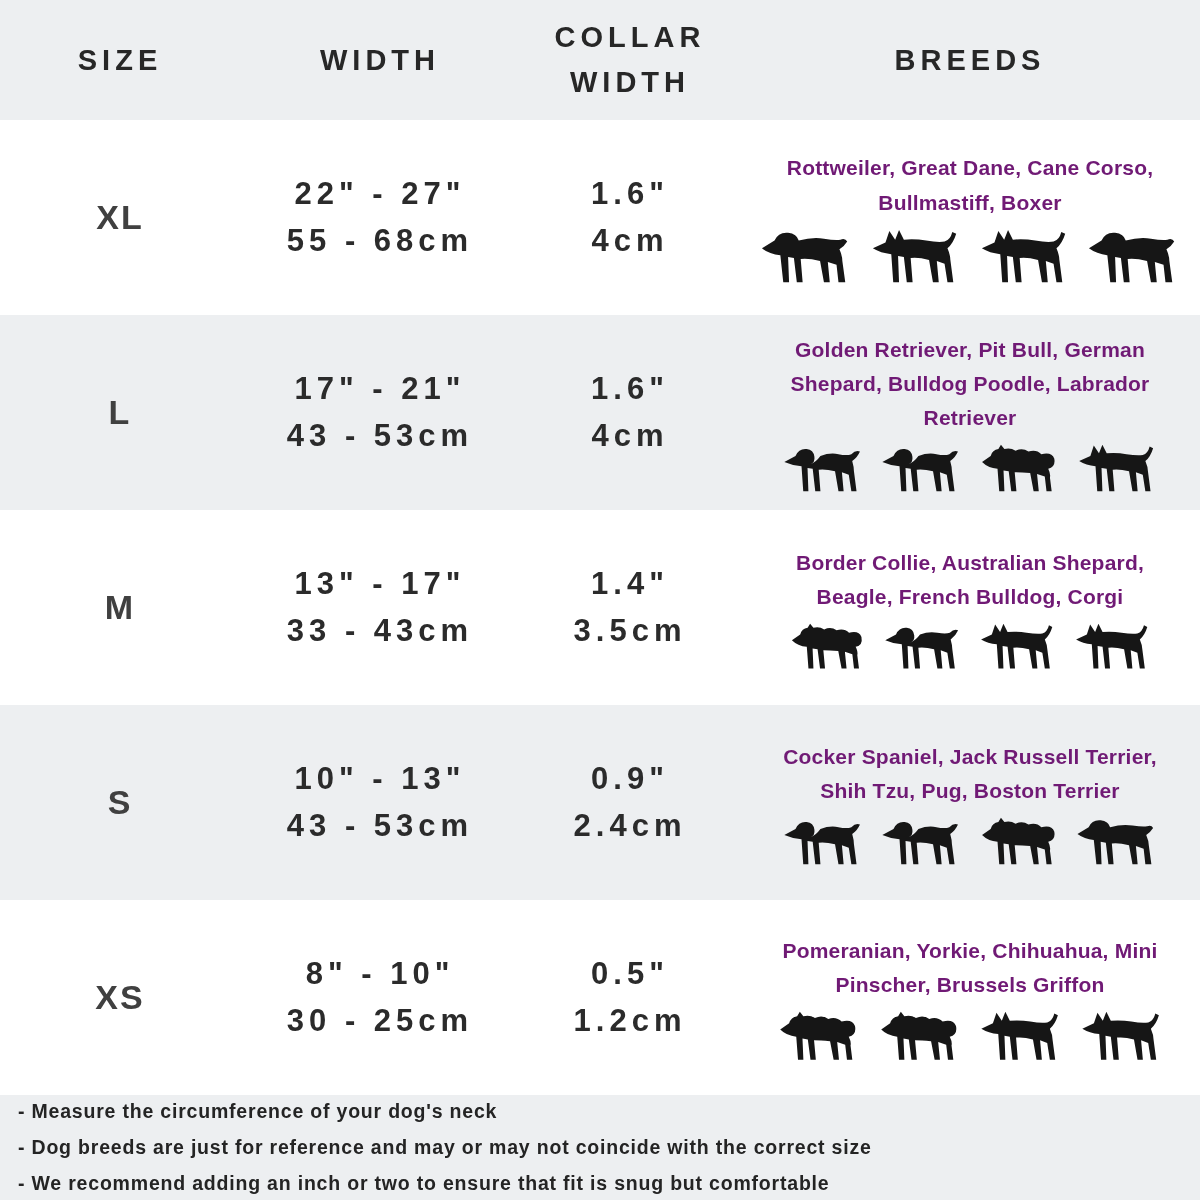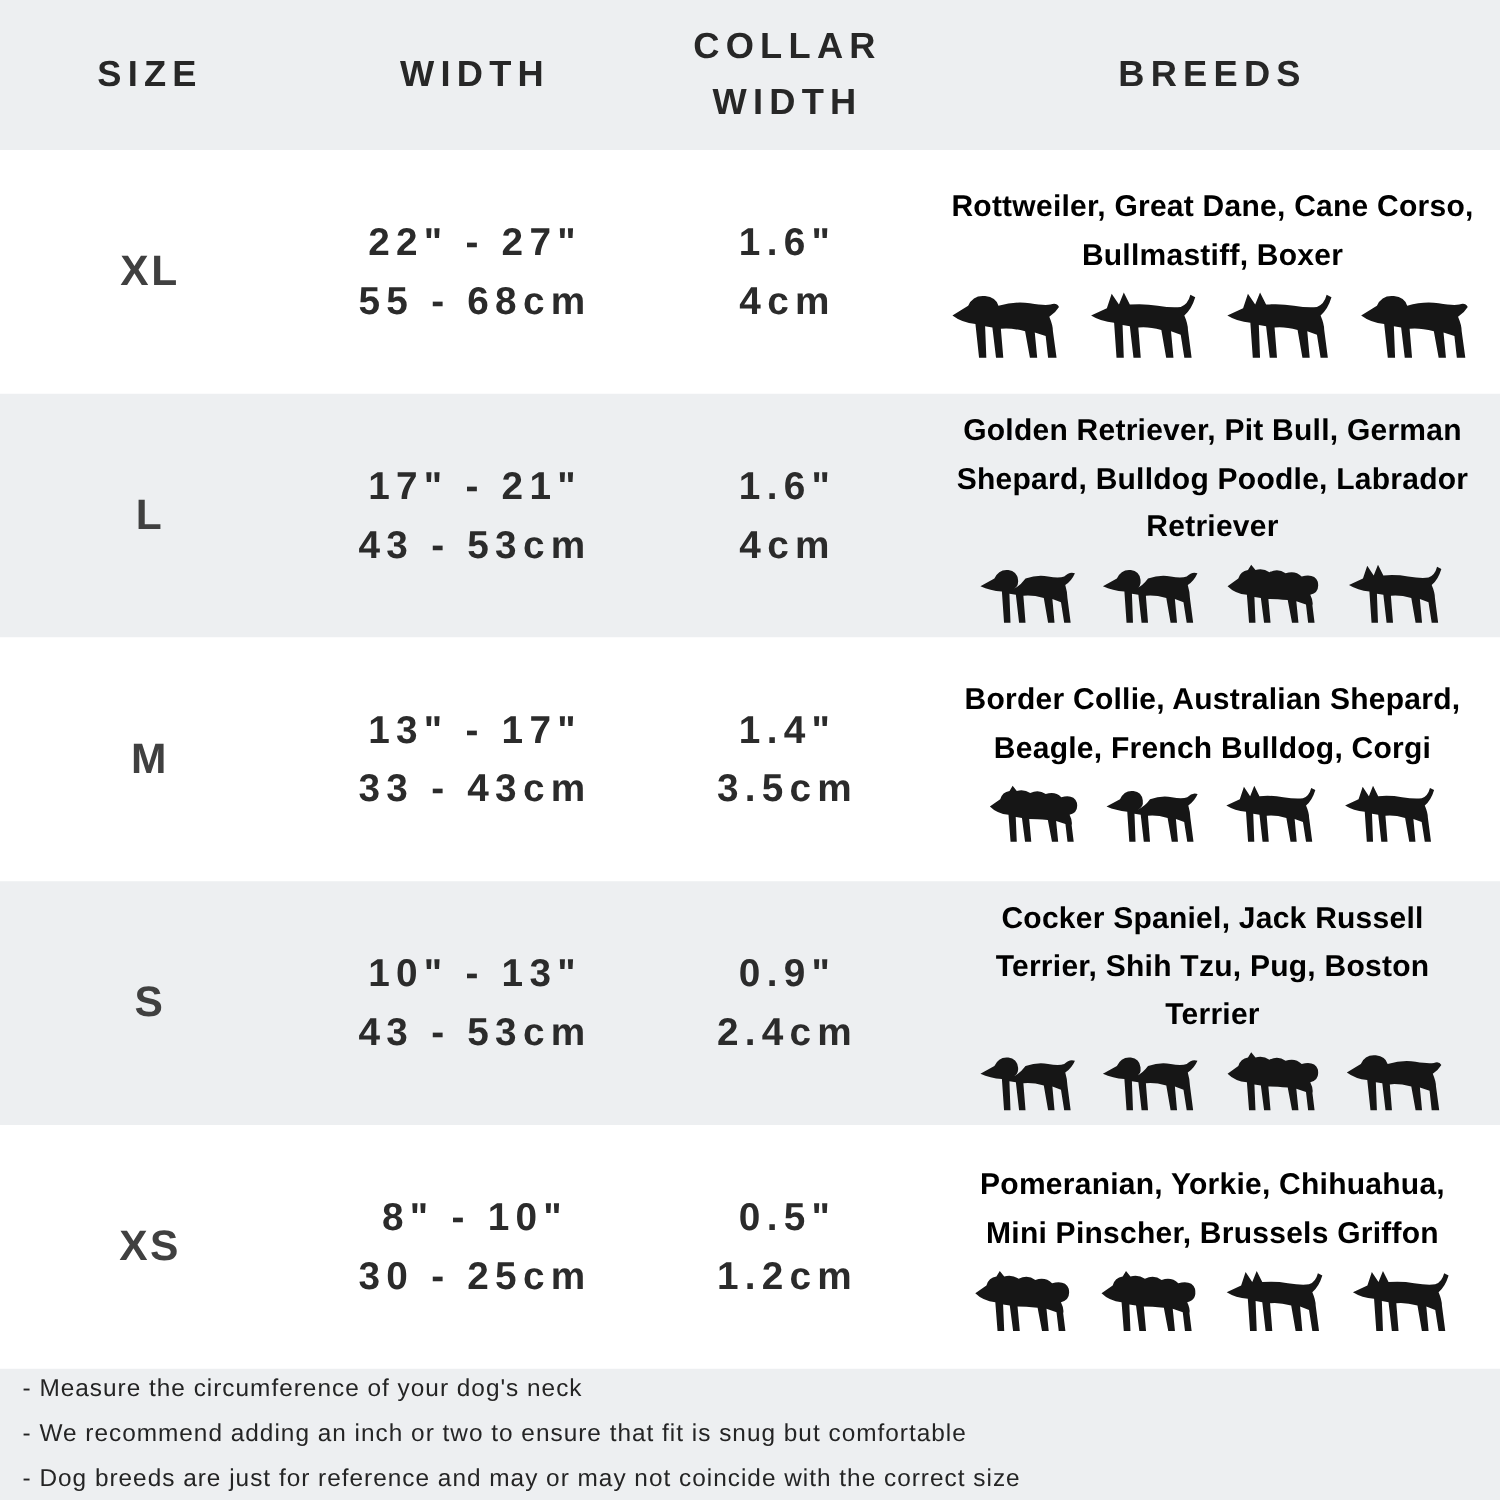--- a/index.html
+++ b/index.html
@@ -38,39 +38,39 @@
   .range-cell{
     display:flex;flex-direction:column;justify-content:center;align-items:center;
     font-weight:800;font-size:31px;letter-spacing:5px;color:#2b2b2b;line-height:1.5;
     text-align:center;white-space:nowrap;
   }
   .breeds-cell{
     display:flex;flex-direction:column;justify-content:center;align-items:center;
     padding-top:6px;
   }
   .breeds-text{
-    font-weight:800;font-size:24px;line-height:1.62;color:#000000;
+    font-weight:800;font-size:21px;line-height:1.62;color:#701a75;
     text-align:center;max-width:420px;letter-spacing:0.2px;
   }
   .dogs{display:flex;align-items:flex-end;justify-content:center;gap:12px;margin-top:8px;}
   .dog{fill:#161616;display:block;}
   .r-xl .dog{height:62px;width:97px;}
   .r-l  .dog{height:55px;width:86px;}
   .r-m  .dog{height:53px;width:83px;}
   .r-s  .dog{height:55px;width:86px;}
   .r-xs .dog{height:57px;width:89px;}
 
   
   .notes{
     height:105px;background:#edeff1;
     display:flex;flex-direction:column;justify-content:center;
     padding-left:18px;gap:3px;
   }
   .note{
-    font-weight:400;font-size:19.5px;letter-spacing:0.8px;color:#242424;line-height:1.7;
+    font-weight:700;font-size:19.5px;letter-spacing:0.8px;color:#242424;line-height:1.7;
   }
   .defs{position:absolute;width:0;height:0;overflow:hidden;}
 </style>
 </head>
 <body>
 
 <svg class="defs" aria-hidden="true">
   <defs>
     <symbol id="dog-pointy" viewBox="0 0 100 64">
       <path d="M6 21 L19 15 L23 3 L29 12 L33 2 L38 12 Q50 11 61 13 Q73 15 80 14 Q86 12 88 4 L92 6 Q89 16 83 21 Q86 28 86 33 L89 56 L83 56 L80 37 L72 34 L74 56 L68 56 L64 33 Q53 30 45 31 L47 56 L41 56 L38 30 L32 29 L33 56 L27 56 L25 27 Q14 26 6 21 Z"></path>
@@ -238,17 +238,17 @@
           </svg>
         <svg class="dog" viewBox="0 0 100 64">
             <use href="#dog-pointy"></use>
           </svg>
       </div>
     </div>
   </div>
 
   <div class="notes">
     <div class="note">- Measure the circumference of your dog's neck</div>
+    <div class="note">- Dog breeds are just for reference and may or may not coincide with the correct size</div>
     <div class="note">- We recommend adding an inch or two to ensure that fit is snug but comfortable</div>
-    <div class="note">- Dog breeds are just for reference and may or may not coincide with the correct size</div>
   </div>
 
 </div>
 
 </body></html>

